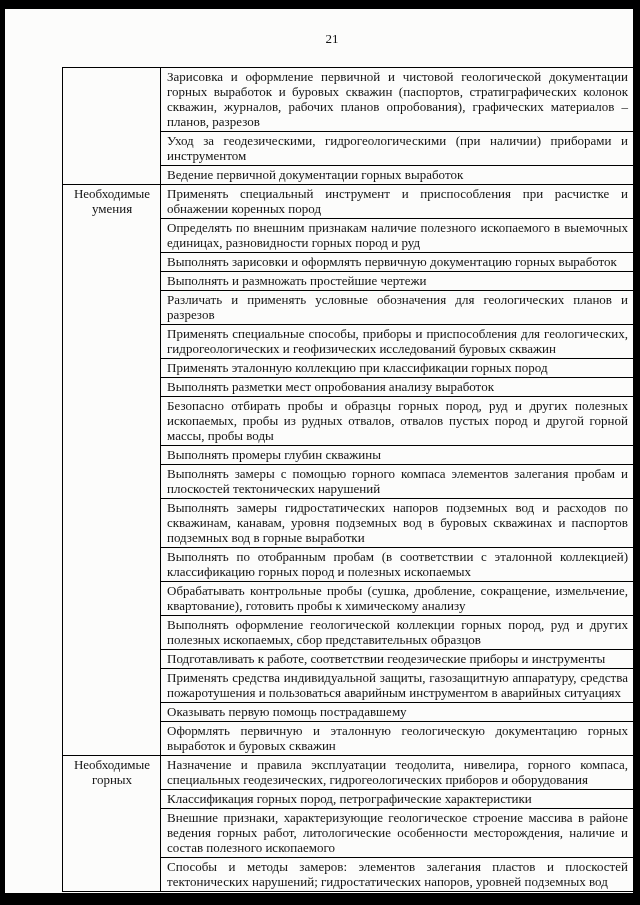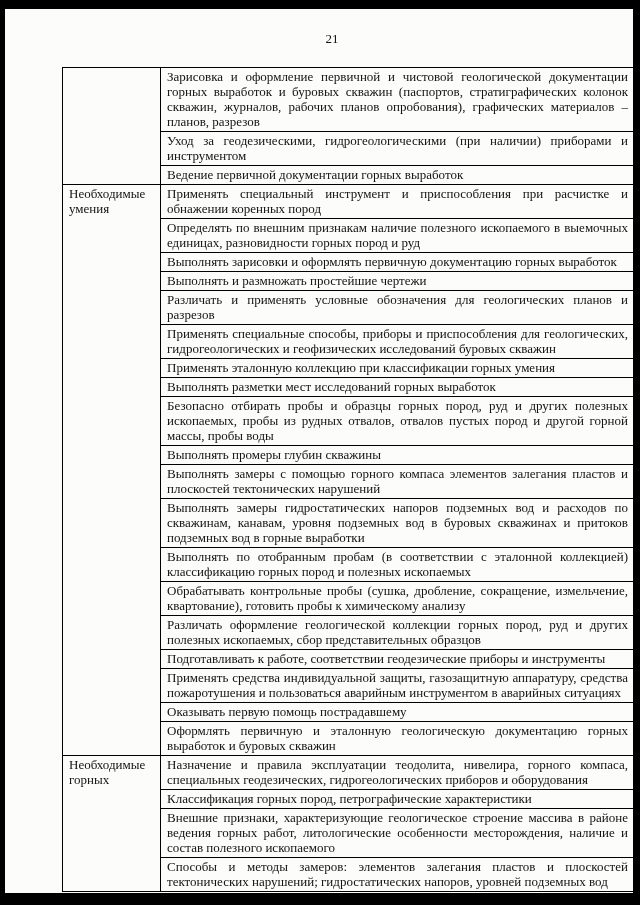--- a/index.html
+++ b/index.html
@@ -44,21 +44,21 @@
     table-layout: fixed;
   }
   table.req-table td {
     border: 1px solid #000;
     vertical-align: top;
     font-size: 13px;
     line-height: 15px;
     padding: 1px 5px 2px 6px;
   }
   td.label-cell {
-    text-align: left;
+    text-align: center;
     padding: 2px 3px 2px 6px;
   }
   td.content-cell {
     text-align: justify;
   }
 </style>
 </head>
 <body>
 
 <div class="scan-bar bar-top"></div>
@@ -97,45 +97,45 @@
       <tr>
         <td class="content-cell">Выполнять и размножать простейшие чертежи</td>
       </tr>
       <tr>
         <td class="content-cell">Различать и применять условные обозначения для геологических планов и разрезов</td>
       </tr>
       <tr>
         <td class="content-cell">Применять специальные способы, приборы и приспособления для геологических, гидрогеологических и геофизических исследований буровых скважин</td>
       </tr>
       <tr>
-        <td class="content-cell">Применять эталонную коллекцию при классификации горных умения</td>
+        <td class="content-cell">Применять эталонную коллекцию при классификации горных пород</td>
       </tr>
       <tr>
-        <td class="content-cell">Выполнять разметки мест исследований горных выработок</td>
+        <td class="content-cell">Выполнять разметки мест опробования анализу выработок</td>
       </tr>
       <tr>
         <td class="content-cell">Безопасно отбирать пробы и образцы горных пород, руд и других полезных ископаемых, пробы из рудных отвалов, отвалов пустых пород и другой горной массы, пробы воды</td>
       </tr>
       <tr>
         <td class="content-cell">Выполнять промеры глубин скважины</td>
       </tr>
       <tr>
-        <td class="content-cell">Выполнять замеры с помощью горного компаса элементов залегания пластов и плоскостей тектонических нарушений</td>
+        <td class="content-cell">Выполнять замеры с помощью горного компаса элементов залегания пробам и плоскостей тектонических нарушений</td>
       </tr>
       <tr>
-        <td class="content-cell">Выполнять замеры гидростатических напоров подземных вод и расходов по скважинам, канавам, уровня подземных вод в буровых скважинах и притоков подземных вод в горные выработки</td>
+        <td class="content-cell">Выполнять замеры гидростатических напоров подземных вод и расходов по скважинам, канавам, уровня подземных вод в буровых скважинах и паспортов подземных вод в горные выработки</td>
       </tr>
       <tr>
         <td class="content-cell">Выполнять по отобранным пробам (в соответствии с эталонной коллекцией) классификацию горных пород и полезных ископаемых</td>
       </tr>
       <tr>
         <td class="content-cell">Обрабатывать контрольные пробы (сушка, дробление, сокращение, измельчение, квартование), готовить пробы к химическому анализу</td>
       </tr>
       <tr>
-        <td class="content-cell">Различать оформление геологической коллекции горных пород, руд и других полезных ископаемых, сбор представительных образцов</td>
+        <td class="content-cell">Выполнять оформление геологической коллекции горных пород, руд и других полезных ископаемых, сбор представительных образцов</td>
       </tr>
       <tr>
         <td class="content-cell">Подготавливать к работе, соответствии геодезические приборы и инструменты</td>
       </tr>
       <tr>
         <td class="content-cell">Применять средства индивидуальной защиты, газозащитную аппаратуру, средства пожаротушения и пользоваться аварийным инструментом в аварийных ситуациях</td>
       </tr>
       <tr>
         <td class="content-cell">Оказывать первую помощь пострадавшему</td>
       </tr>

